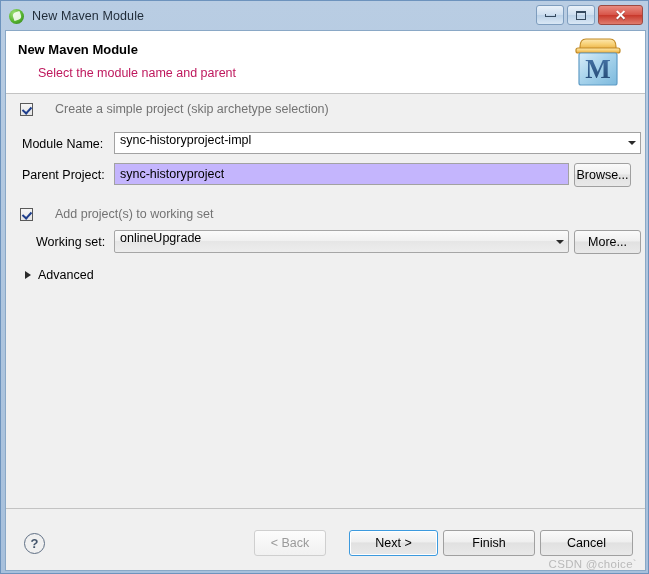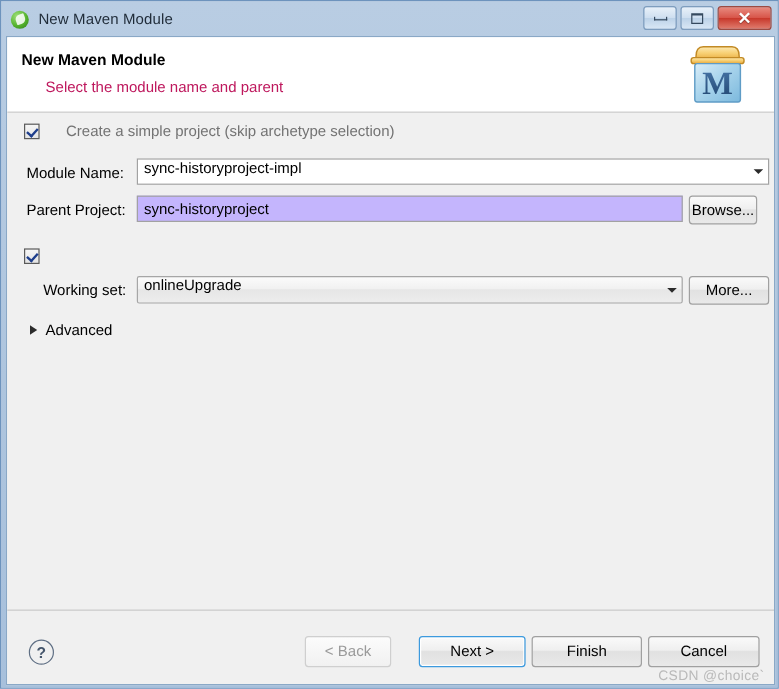--- a/index.html
+++ b/index.html
@@ -406,20 +406,21 @@
       </div>
 
       <div class="field-label" style="left:16px; top:74px;">Parent Project:</div>
       <div class="textinput" style="left:108px; top:69px; width:455px; height:22px;">
         <span class="value">sync-historyproject</span>
       </div>
       <div class="btn" style="left:568px; top:69px; width:57px; height:24px;">Browse...</div>
 
       <div class="chk-row" style="left:14px; top:113px;">
         <span class="checkbox checked"></span>
+        <span class="chk-label">Add project(s) to working set</span>
       </div>
 
       <div class="field-label" style="left:30px; top:141px;">Working set:</div>
       <div class="combo gray" style="left:108px; top:136px; width:455px; height:23px;gap:48px;">
         <span class="value">onlineUpgrade</span>
         <span class="arrow">
           <span class="arrow-glyph"></span>
         </span>
       </div>
       <div class="btn" style="left:568px; top:136px; width:67px; height:24px;">More...</div>

